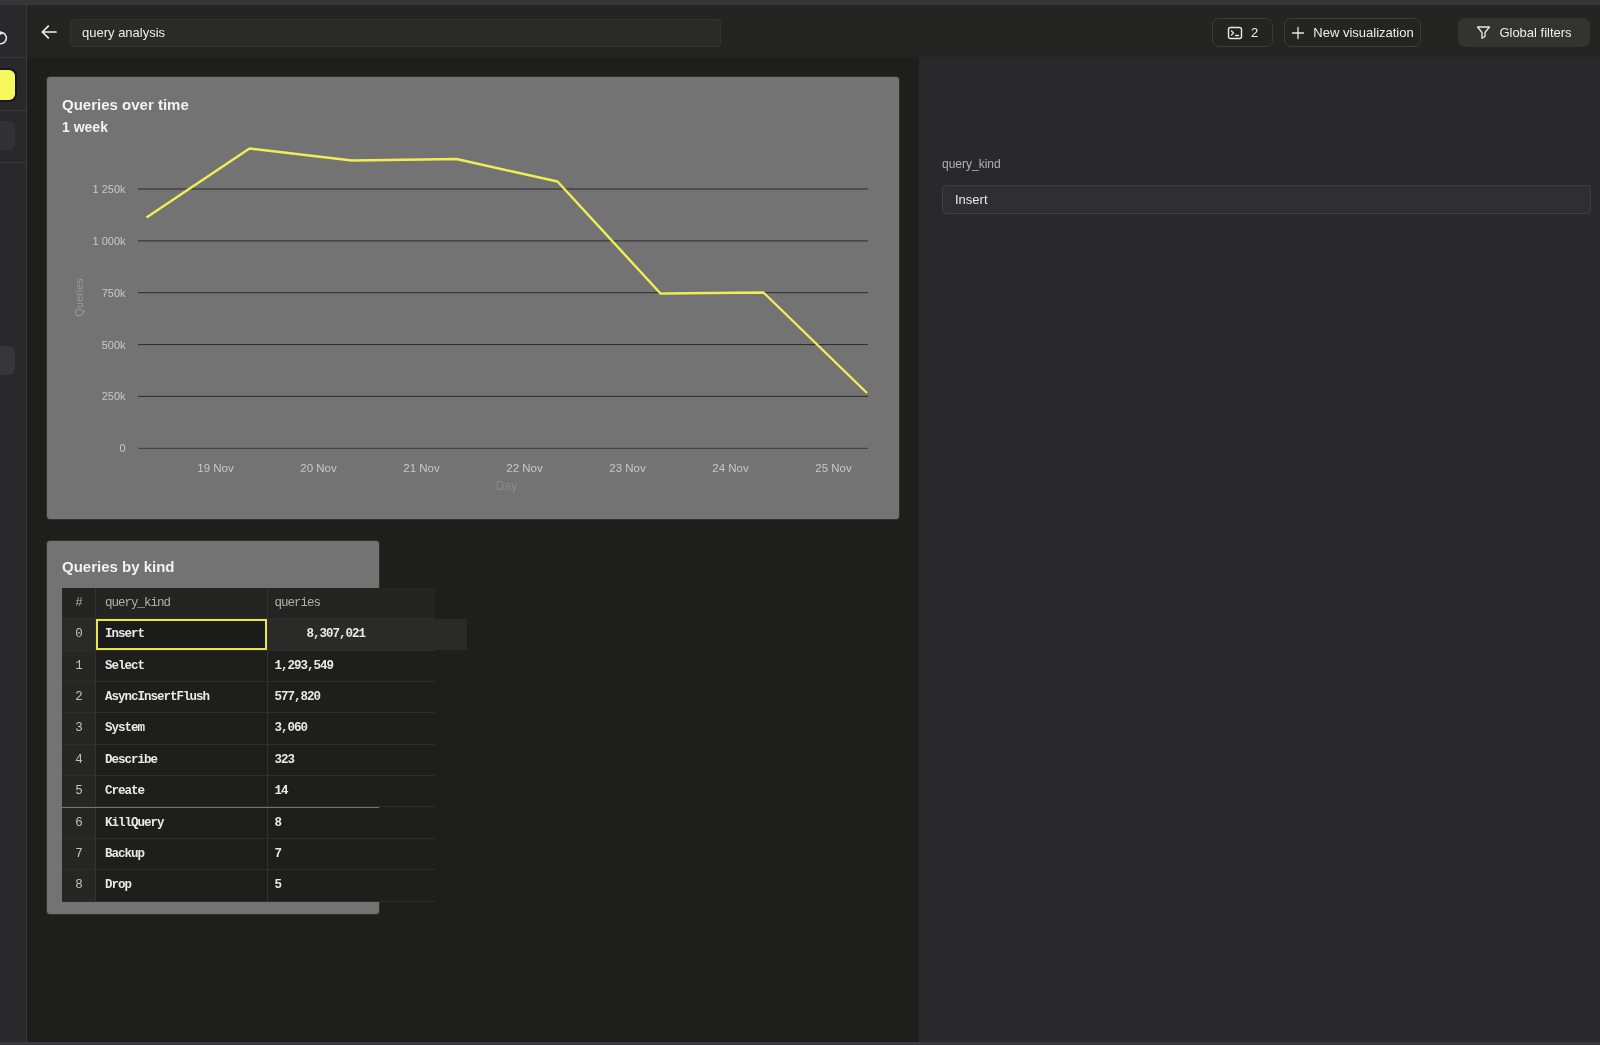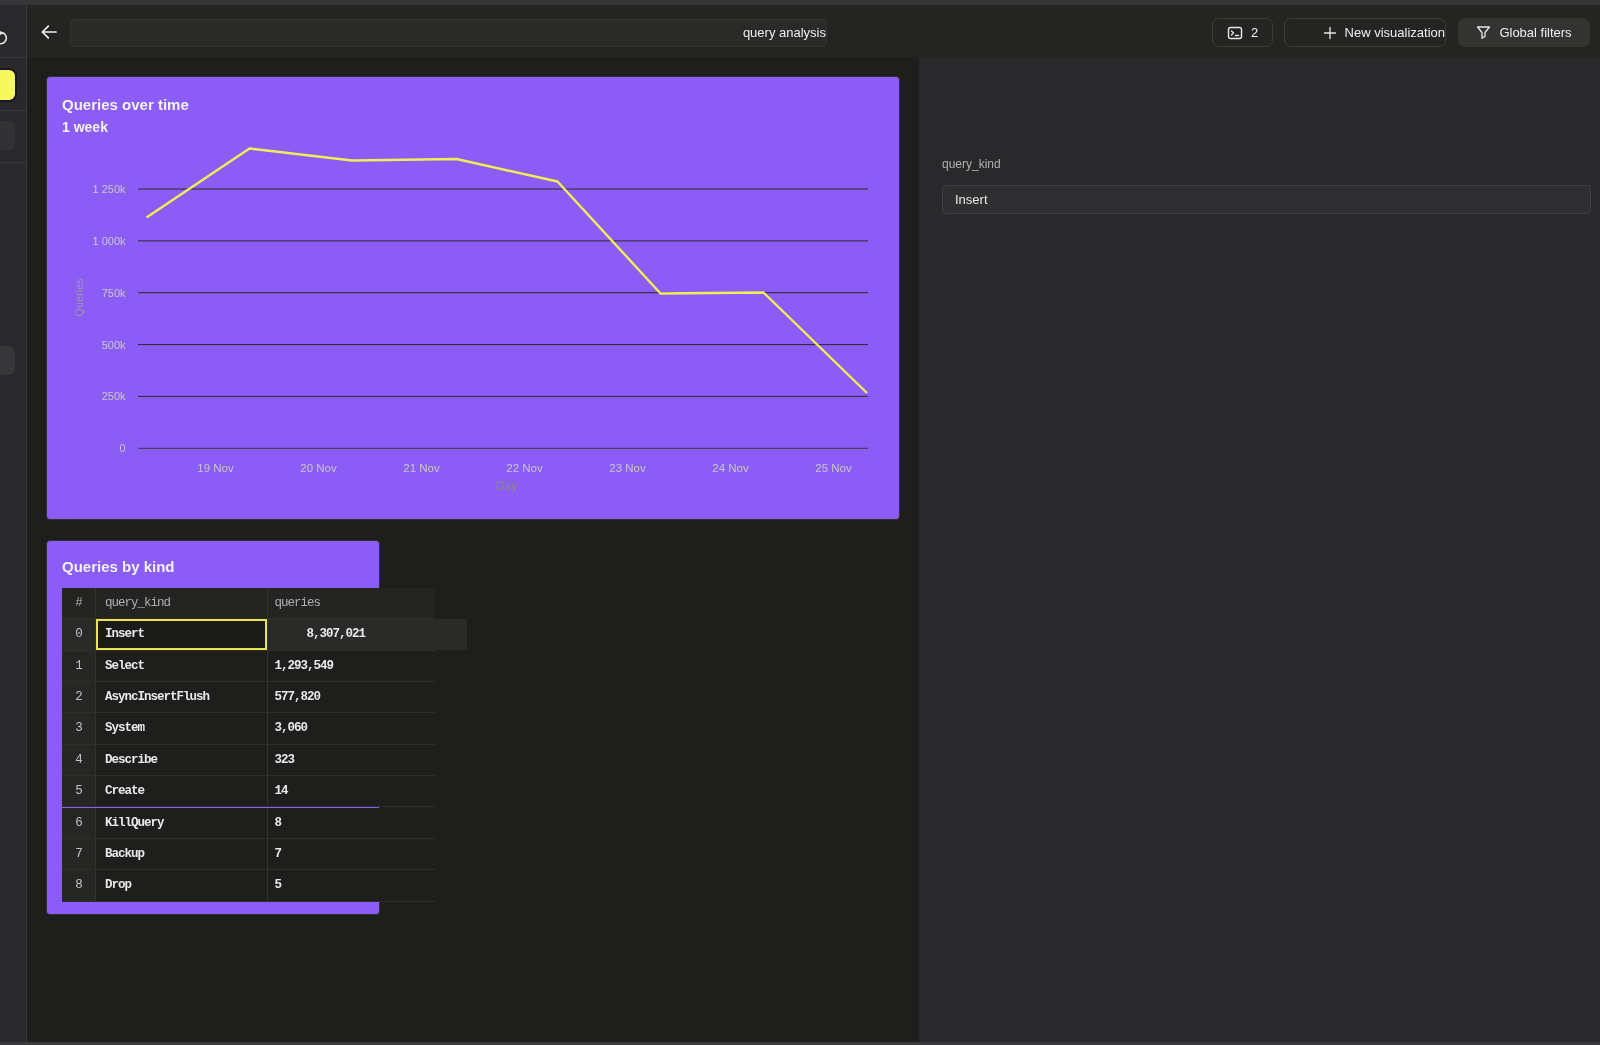--- a/index.html
+++ b/index.html
@@ -10,29 +10,29 @@
   
   #topstrip { left:0; top:0; width:1600px; height:5px; background:#363638; }
 
   
   #sidebar { left:0; top:5px; width:27px; height:1040px; background:#29292b; border-right:1px solid #3a3a3c; }
   .sb-div { position:absolute; left:0; width:26px; height:1px; background:#3a3a3c; }
   .sb-item { position:absolute; left:-8px; width:23px; border-radius:6px; }
 
   
   #topbar { left:27px; top:5px; width:1573px; height:52px; background:#242422; }
-  #search { left:43px; top:14px; width:757px; height:28px; background:#2a2a28; border:1px solid #343432; border-radius:4px; color:#ededed; font-size:13px; line-height:26px; padding-left:11px;text-align:right; }
+  #search { left:43px; top:14px; width:651px; height:28px; background:#2a2a28; border:1px solid #343432; border-radius:4px; color:#ededed; font-size:13px; line-height:26px; padding-left:11px; }
   .btn { position:absolute; top:13px; height:29px; border-radius:7px; border:1px solid #3c3c3a; color:#eeeeee; font-size:13px; display:flex; align-items:center; justify-content:center; gap:8px; }
   #btn1 { left:1185px; width:61px; }
-  #btn2 { left:1257px; width:162px;justify-content:flex-end; }
+  #btn2 { left:1257px; width:137px; }
   #btn3 { left:1431px; width:132px; background:#333331; border:none; }
 
   
   #main { left:27px; top:57px; width:892px; height:988px; background:#1e1e1c; }
-  .card { position:absolute; background:#8b5cf6; border:1px solid #30302e; border-radius:4px; }
+  .card { position:absolute; background:#737373; border:1px solid #30302e; border-radius:4px; }
   #chartcard { left:19px; top:19px; width:854px; height:444px; }
   #tablecard { left:19px; top:483px; width:334px; height:375px; }
   .cardtitle { position:absolute; color:#f2f2f2; font-size:15px; font-weight:bold; letter-spacing:0; }
 
   
   #tbl { position:absolute; left:15px; top:47px; width:373px; height:314px; font-family:"Liberation Mono", monospace; font-size:12.5px; font-weight:bold; letter-spacing:-1px; }
   .trow { position:absolute; left:0; width:373px; height:31.4px; border-bottom:1px solid #2e2e2c; background:#1e1e1c; }
   .c-num { position:absolute; left:0; top:0; width:34px; height:30.4px; background:#262624; color:#c2c2c2; text-align:center; line-height:30px; border-right:1px solid #323230; font-weight:normal; }
   .c-kind { position:absolute; left:34px; top:0; width:171.5px; height:30.4px; color:#e9e9e9; line-height:30px; padding-left:9px; border-right:1px solid #323230; }
   .c-q { position:absolute; left:205.5px; top:0; width:167.5px; height:30.4px; color:#e9e9e9; line-height:30px; padding-left:7px; }

